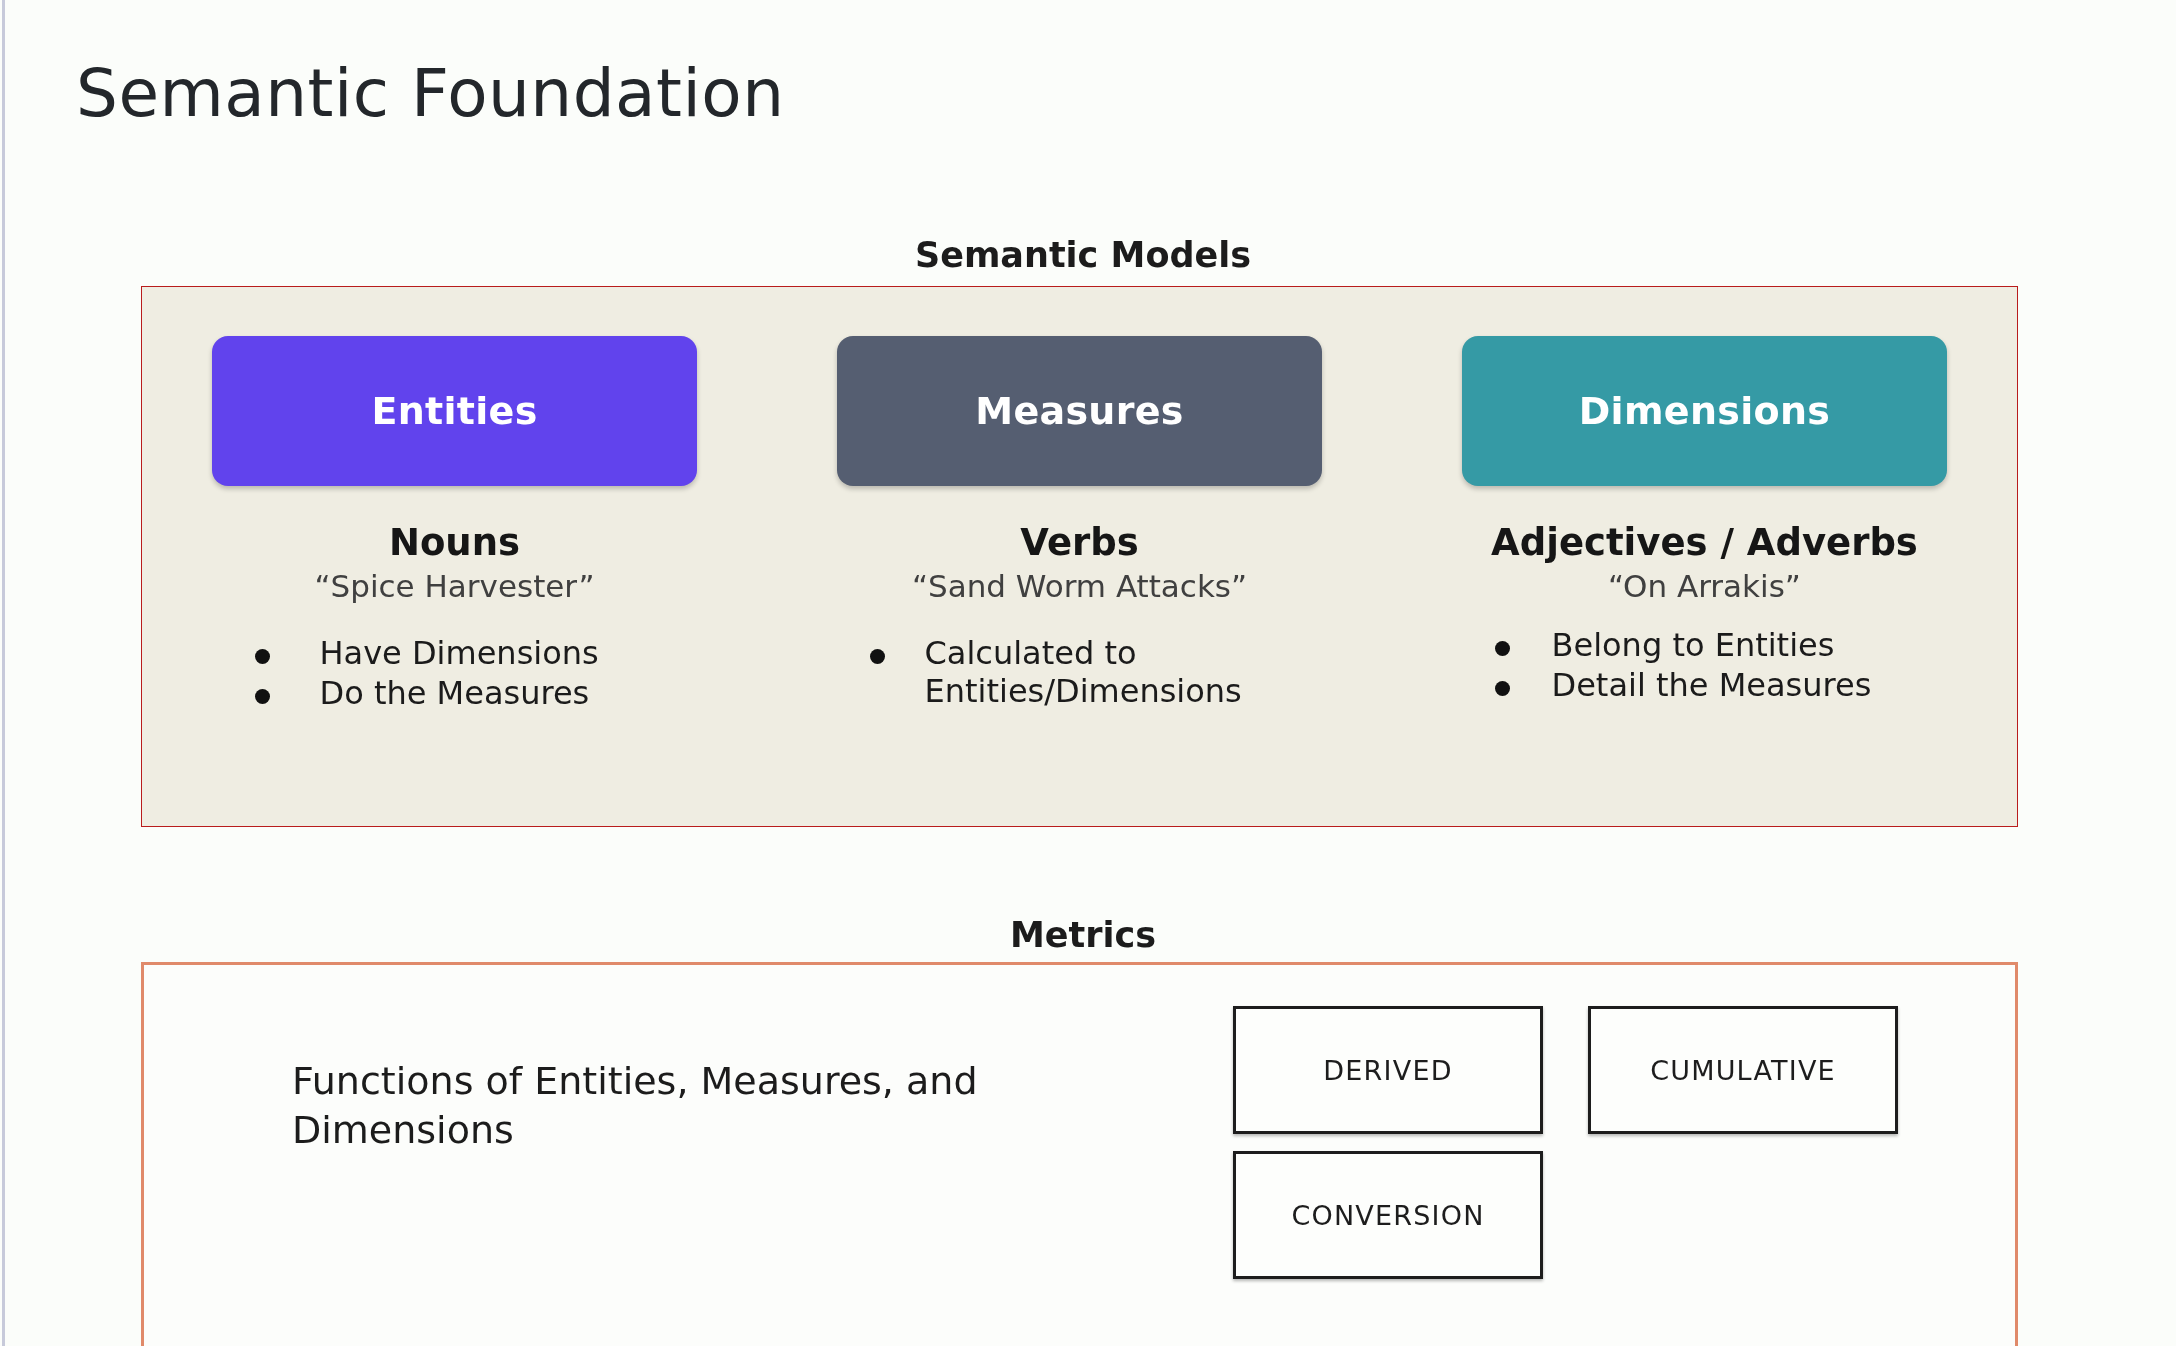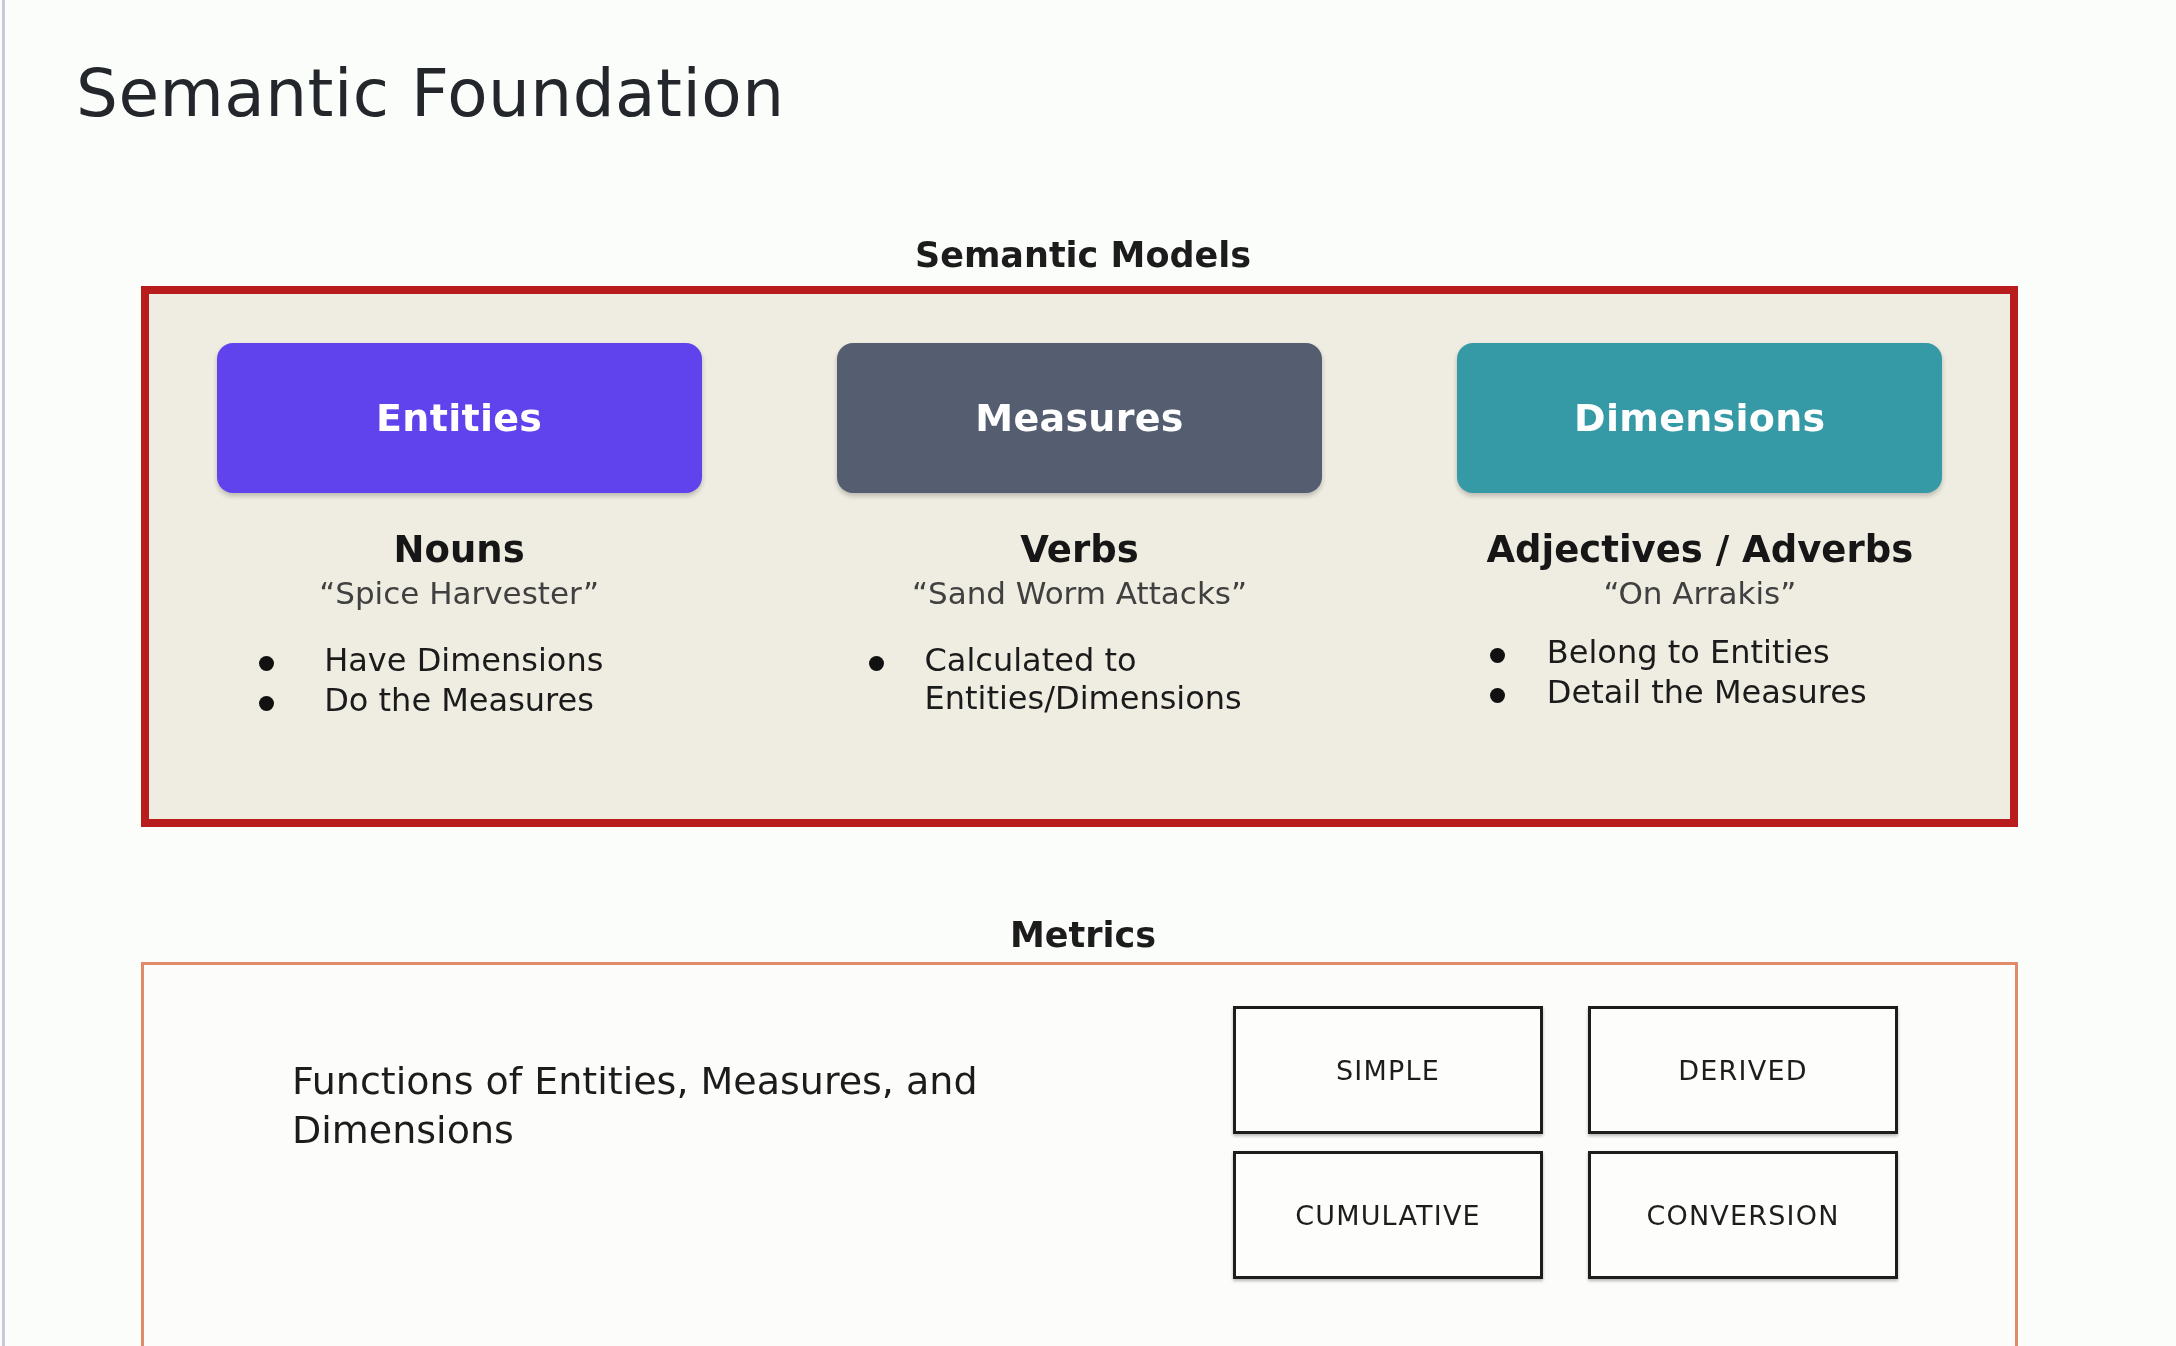--- a/index.html
+++ b/index.html
@@ -68,21 +68,21 @@
   }
 
   
   .models-panel {
     position: absolute;
     left: 141px;
     top: 286px;
     width: 1877px;
     height: 541px;
     background: #efede2;
-    border: 8px solid #b91c1c;
+    border: 1px solid #b91c1c;
     box-sizing: border-box;
   }
 
   .models-grid {
     position: absolute;
     left: 0; top: 0; right: 0; bottom: 0;
     display: flex;
     flex-direction: row;
   }
   .model-col {
@@ -278,20 +278,19 @@
 
     </div>
   </div>
 
   <div class="section-caption" id="caption-metrics">Metrics</div>
 
   <div class="metrics-panel">
     <div class="metrics-description">Functions of Entities, Measures, and Dimensions</div>
 
     <div class="metric-types">
-      <div class="metric-box">SIMPLE</div>
       <div class="metric-box">DERIVED</div>
       <div class="metric-box">CUMULATIVE</div>
       <div class="metric-box">CONVERSION</div>
     </div>
   </div>
 
 </div>
 
 </body></html>

